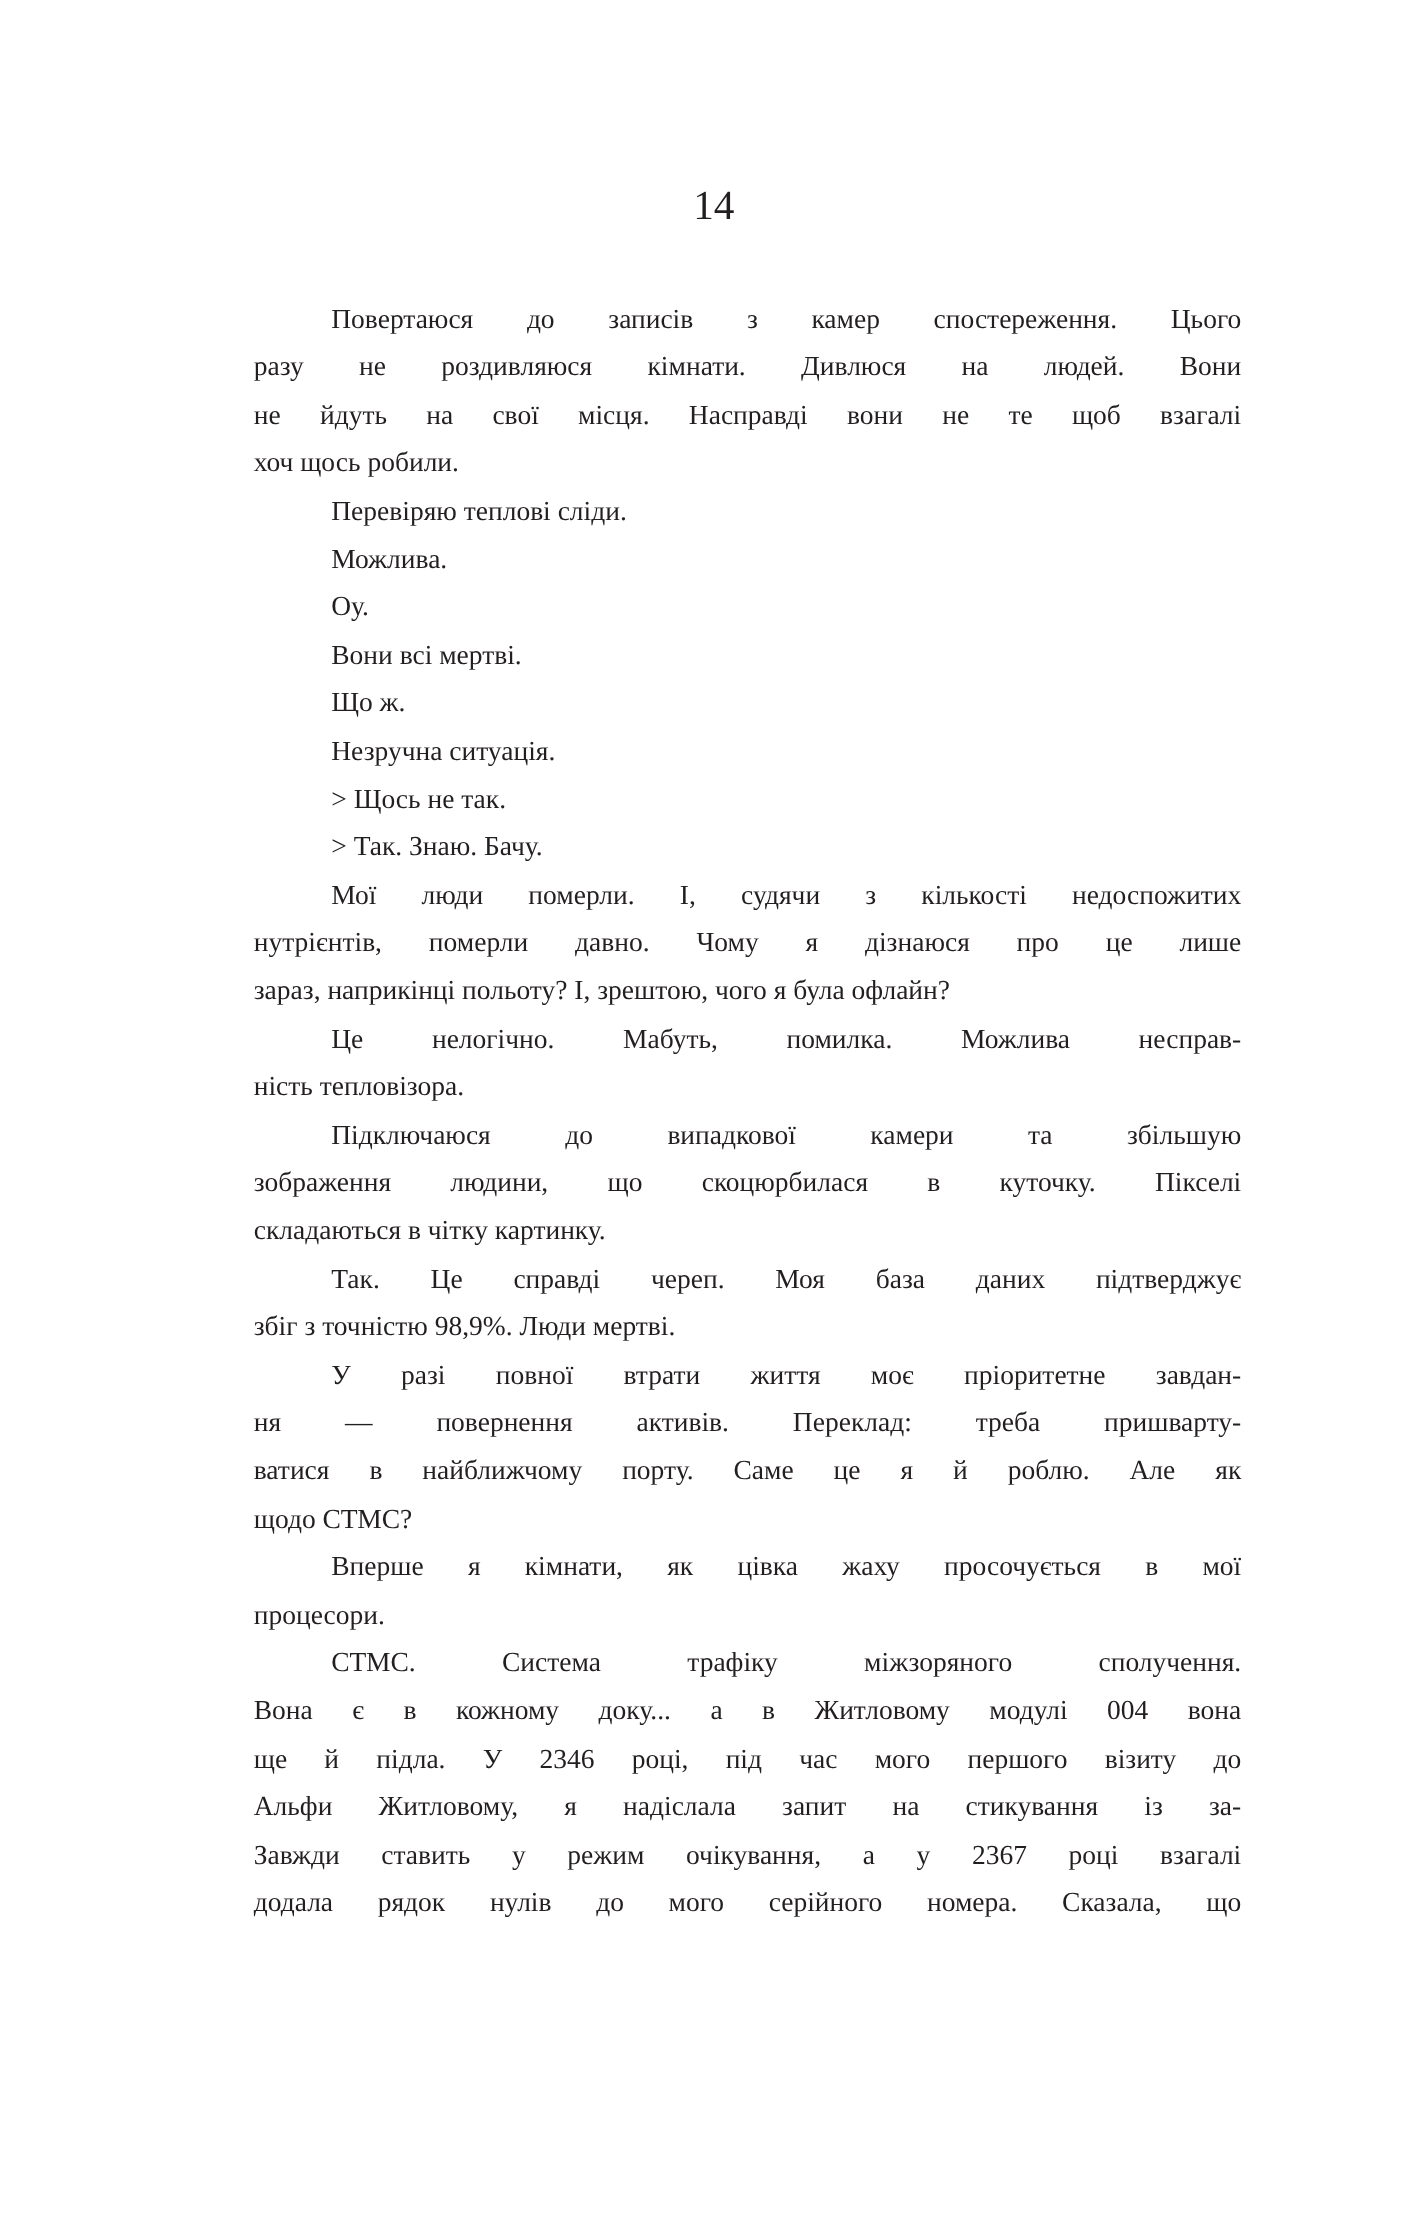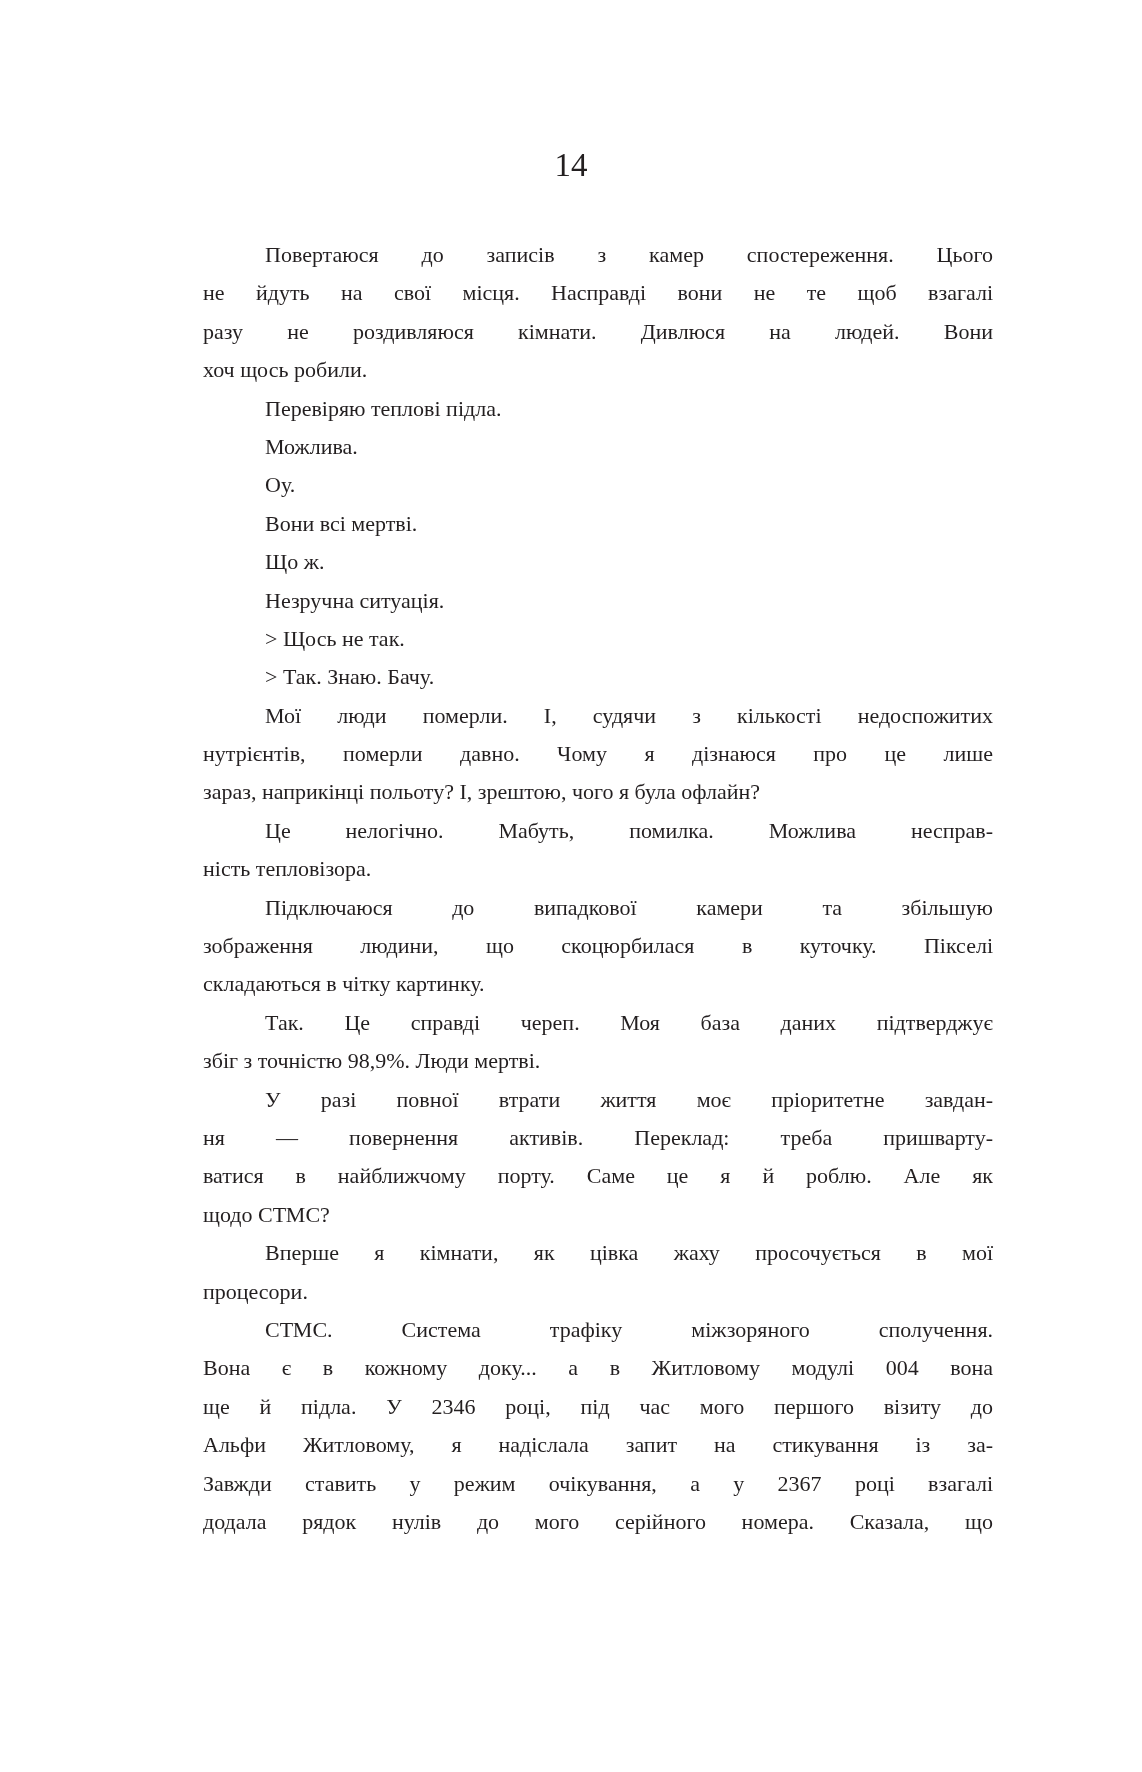--- a/index.html
+++ b/index.html
@@ -52,27 +52,27 @@
   </style>
 </head>
 <body>
 
 <div class="page-number">14</div>
 
 <div class="text-block">
 
   <div class="para">
     <span class="line indent">Повертаюся до записів з камер спостереження. Цього</span>
+    <span class="line">разу не роздивляюся кімнати. Дивлюся на людей. Вони</span>
     <span class="line">не йдуть на свої місця. Насправді вони не те щоб взагалі</span>
-    <span class="line">разу не роздивляюся кімнати. Дивлюся на людей. Вони</span>
     <span class="line last">хоч щось робили.</span>
   </div>
 
   <div class="para">
-    <span class="line indent last">Перевіряю теплові підла.</span>
+    <span class="line indent last">Перевіряю теплові сліди.</span>
   </div>
   <div class="para">
     <span class="line indent last">Можлива.</span>
   </div>
   <div class="para">
     <span class="line indent last">Оу.</span>
   </div>
   <div class="para">
     <span class="line indent last">Вони всі мертві.</span>
   </div>

